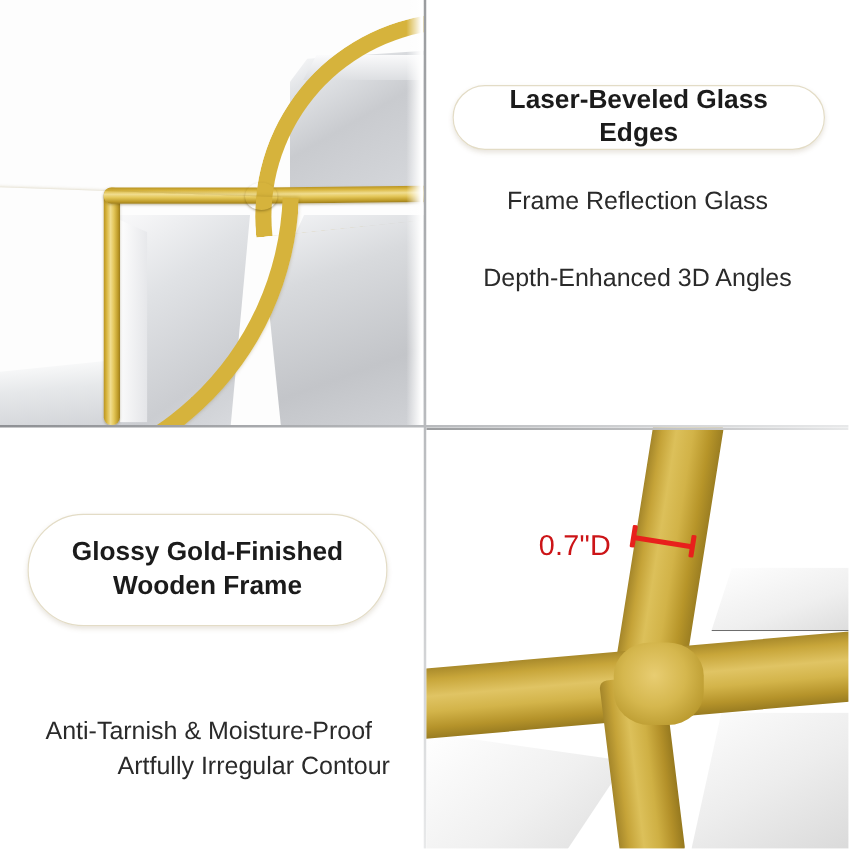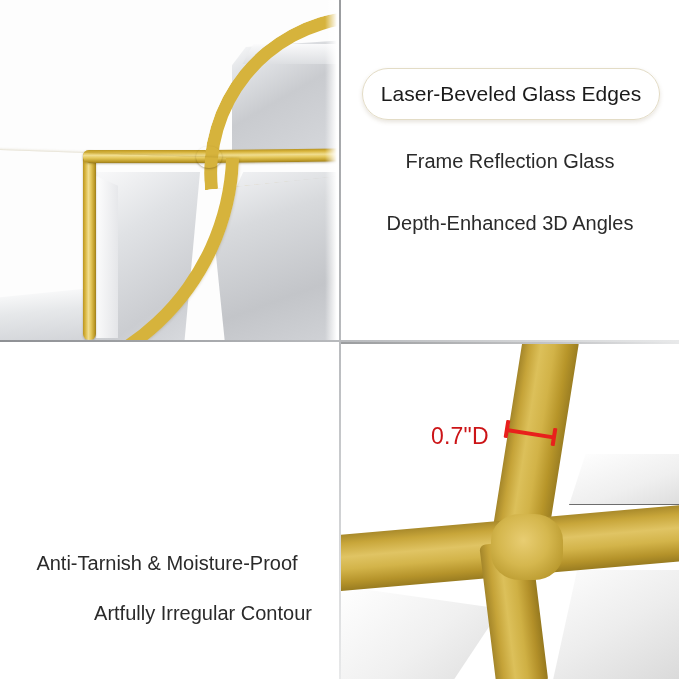--- a/index.html
+++ b/index.html
@@ -124,21 +124,21 @@
       #eeb champion 0%,
       #edb75c 0%,
       #f0c272 22%,
       #f4d79d 48%,
       #f7ead0 74%,
       #f8f2e2 100%);
     border: 1px solid #e3dcc6;
     box-shadow: 0 2px 4px rgba(120,100,60,.18);
     color: #1b1b1b;
     font-family: "Liberation Sans", sans-serif;
-    font-weight: 400;
+    font-weight: 700;
     line-height: 1.28;
     padding: 0 14px;
     box-sizing: border-box;
   }
   #badge-glass {
     left: 362px; top: 68px; width: 298px; height: 52px;
     font-size: 21px;
   }
   #badge-frame {
     left: 22px; top: 411px; width: 288px; height: 90px;
@@ -151,21 +151,21 @@
     position: absolute;
     color: #2a2a2a;
     font-family: "Liberation Sans", sans-serif;
     font-size: 20px;
     font-weight: 400;
     white-space: nowrap;
     text-align: center;
   }
   #feat-glass-1 { left: 341px; top: 150px; width: 338px; }
   #feat-glass-2 { left: 341px; top: 212px; width: 338px; }
-  #feat-frame-1 { left: 0;     top: 552px; width: 334px; }
+  #feat-frame-1 { left: 0;     top: 574px; width: 334px; }
   #feat-frame-2 { left: 0;     top: 602px; width: 334px; padding-left: 36px; }
 </style>
 </head>
 <body>
 
 <div id="page">
 
   <div class="quad" id="quad-tl">
     <div class="photo" id="photo-tl">
 
@@ -226,20 +226,26 @@
 
   <div class="badge" id="badge-glass">
     <span class="badge-line">Laser-Beveled Glass Edges</span>
   </div>
 
   <div class="feature" id="feat-glass-1">Frame Reflection Glass</div>
   <div class="feature" id="feat-glass-2">Depth-Enhanced 3D Angles</div>
 
   <div class="quad" id="quad-bl"></div>
 
+  <div class="badge" id="badge-frame">
+    <div>
+      <span class="badge-line">Glossy Gold-Finished</span>
+      <span class="badge-line">Wooden Frame</span>
+    </div>
+  </div>
 
   <div class="feature" id="feat-frame-1">Anti-Tarnish &amp; Moisture-Proof</div>
   <div class="feature" id="feat-frame-2">Artfully Irregular Contour</div>
 
   <div class="quad" id="quad-br">
     <div class="photo" id="photo-br">
 
       <div class="white-panel" style="left:228px; top:112px; width:118px; height:50px;
                   clip-path: polygon(0 100%, 14% 0, 100% 0, 100% 100%);
                   background: linear-gradient(160deg,#ffffff 0%, #efefef 60%, #dcdcdc 100%);

